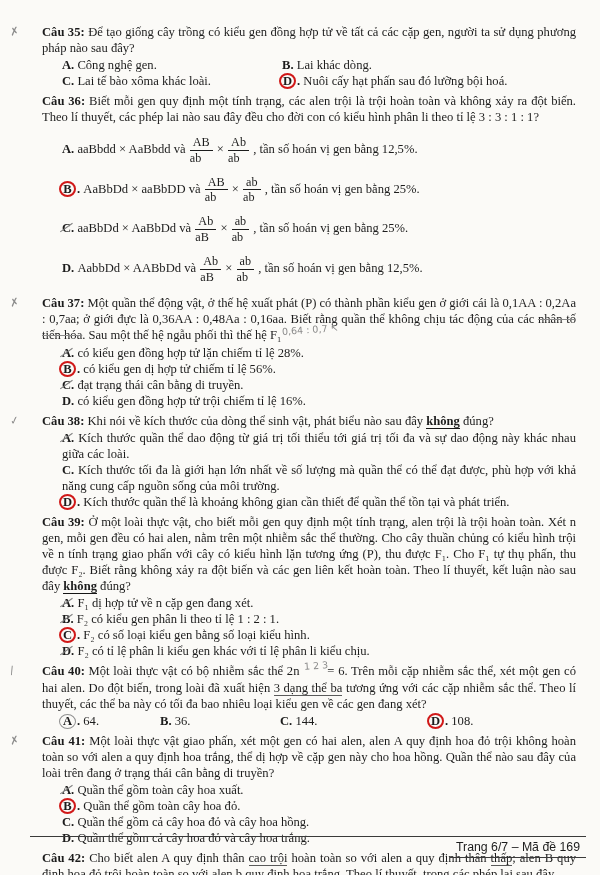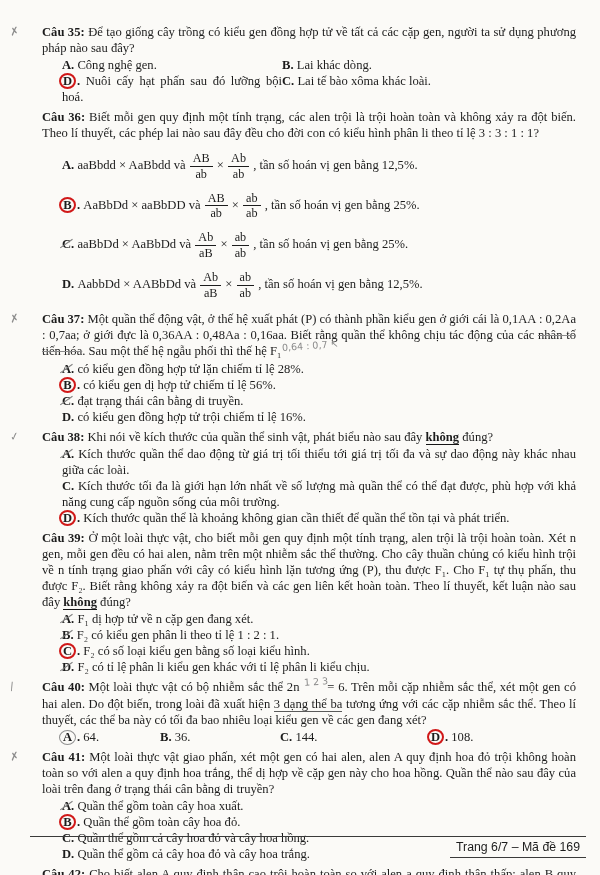--- a/index.html
+++ b/index.html
@@ -44,21 +44,21 @@
   }
   .bu { font-weight:bold; border-bottom:1.6px solid #151515; }
   .u  { border-bottom:1.3px solid #5a5a5a; }
   .st { text-decoration:line-through; text-decoration-color:#8a8a8a; }
   .hand {
     font-family:"DejaVu Sans",sans-serif; color:#8a8a8a;
     font-size:9.5px; display:inline-block; transform:rotate(-4deg);
     white-space:nowrap;
   }
   .hand.raise { position:relative; top:-6px; left:1px; }
-  .frac { display:inline-block; vertical-align:middle; text-align:center; line-height:1.05; font-size:12.2px; margin:0 1px; }
+  .frac { display:inline-block; vertical-align:middle; line-height:1.05; font-size:12.2px; margin:0 1px; }
   .frac .num { display:block; border-bottom:1.2px solid #1c1c1c; padding:0 3px 1px; }
   .frac .den { display:block; padding-top:1px; }
   #footer {
     position:absolute; left:30px; right:14px; top:836px;
   }
   #footer .rule { border-top:1.6px solid #3a3a3a; width:100%; }
   #footer .ftext {
     float:right; margin-top:2px; padding:0 6px 2px 6px;
     border-bottom:1.4px solid #3a3a3a; font-size:12.3px;
     font-family:"Liberation Sans","DejaVu Sans",sans-serif;
@@ -67,22 +67,22 @@
 </head>
 <body>
 
 <div id="page">
     <div class="question">
       <span class="margin-mark">✗</span>
       <div class="stem"><span class="q-label">Câu 35: </span><span>Để tạo giống cây trồng có kiểu gen đồng hợp tử về tất cả các cặp gen, người ta sử dụng phương pháp nào sau đây?</span></div>
       <div class="options cols-2">
         <div class="option"><span class="letter">A</span><span class="q-label">. </span><span><span>Công nghệ gen.</span></span></div>
         <div class="option"><span class="letter">B</span><span class="q-label">. </span><span><span>Lai khác dòng.</span></span></div>
+        <div class="option"><span class="letter">C</span><span class="q-label">. </span><span><span>Lai tế bào xôma khác loài.</span></span></div>
         <div class="option"><span class="letter red">D</span><span class="q-label">. </span><span><span>Nuôi cấy hạt phấn sau đó lưỡng bội hoá.</span></span></div>
-        <div class="option"><span class="letter">C</span><span class="q-label">. </span><span><span>Lai tế bào xôma khác loài.</span></span></div>
       </div>
     </div>
     <div class="question">
       <div class="stem"><span class="q-label">Câu 36: </span><span>Biết mỗi gen quy định một tính trạng, các alen trội là trội hoàn toàn và không xảy ra đột biến. Theo lí thuyết, các phép lai nào sau đây đều cho đời con có kiểu hình phân li theo tỉ lệ 3 : 3 : 1 : 1?</span></div>
       <div class="options tall">
         <div class="option"><span class="letter">A</span><span class="q-label">. </span><span><span>aaBbdd × AaBbdd và </span><span class="frac"><span class="num">AB</span><span class="den">ab</span></span><span> × </span><span class="frac"><span class="num">Ab</span><span class="den">ab</span></span><span> , tần số hoán vị gen bằng 12,5%.</span></span></div>
         <div class="option"><span class="letter red">B</span><span class="q-label">. </span><span><span>AaBbDd × aaBbDD và </span><span class="frac"><span class="num">AB</span><span class="den">ab</span></span><span> × </span><span class="frac"><span class="num">ab</span><span class="den">ab</span></span><span> , tần số hoán vị gen bằng 25%.</span></span></div>
         <div class="option"><span class="letter slash">C</span><span class="q-label">. </span><span><span>aaBbDd × AaBbDd và </span><span class="frac"><span class="num">Ab</span><span class="den">aB</span></span><span> × </span><span class="frac"><span class="num">ab</span><span class="den">ab</span></span><span> , tần số hoán vị gen bằng 25%.</span></span></div>
         <div class="option"><span class="letter">D</span><span class="q-label">. </span><span><span>AabbDd × AABbDd và </span><span class="frac"><span class="num">Ab</span><span class="den">aB</span></span><span> × </span><span class="frac"><span class="num">ab</span><span class="den">ab</span></span><span> , tần số hoán vị gen bằng 12,5%.</span></span></div>
       </div>
@@ -92,21 +92,21 @@
       <div class="stem"><span class="q-label">Câu 37: </span><span>Một quần thể động vật, ở thế hệ xuất phát (P) có thành phần kiểu gen ở giới cái là 0,1AA : 0,2Aa : 0,7aa; ở giới đực là 0,36AA : 0,48Aa : 0,16aa. Biết rằng quần thể không chịu tác động của các </span><span class="st">nhân tố tiến hóa</span><span>. Sau một thế hệ ngẫu phối thì thế hệ F₁</span><span class="hand raise">0,64 : 0,7 ↖</span></div>
       <div class="options">
         <div class="option"><span class="letter slash">A</span><span class="q-label">. </span><span><span>có kiểu gen đồng hợp tử lặn chiếm tỉ lệ 28%.</span></span></div>
         <div class="option"><span class="letter red">B</span><span class="q-label">. </span><span><span>có kiểu gen dị hợp tử chiếm tỉ lệ 56%.</span></span></div>
         <div class="option"><span class="letter slash">C</span><span class="q-label">. </span><span><span>đạt trạng thái cân bằng di truyền.</span></span></div>
         <div class="option"><span class="letter">D</span><span class="q-label">. </span><span><span>có kiểu gen đồng hợp tử trội chiếm tỉ lệ 16%.</span></span></div>
       </div>
     </div>
     <div class="question">
       <span class="margin-mark">✓</span>
-      <div class="stem"><span class="q-label">Câu 38: </span><span>Khi nói về kích thước của quần thể sinh vật, phát biểu nào sau đây </span><span class="bu">không</span><span> đúng?</span></div>
+      <div class="stem"><span class="q-label">Câu 38: </span><span>Khi nói về kích thước của dòng thể sinh vật, phát biểu nào sau đây </span><span class="bu">không</span><span> đúng?</span></div>
       <div class="options">
         <div class="option"><span class="letter slash">A</span><span class="q-label">. </span><span><span>Kích thước quần thể dao động từ giá trị tối thiểu tới giá trị tối đa và sự dao động này khác nhau giữa các loài.</span></span></div>
         <div class="option"><span class="letter">C</span><span class="q-label">. </span><span><span>Kích thước tối đa là giới hạn lớn nhất về số lượng mà quần thể có thể đạt được, phù hợp với khả năng cung cấp nguồn sống của môi trường.</span></span></div>
         <div class="option"><span class="letter red">D</span><span class="q-label">. </span><span><span>Kích thước quần thể là khoảng không gian cần thiết để quần thể tồn tại và phát triển.</span></span></div>
       </div>
     </div>
     <div class="question">
       <div class="stem"><span class="q-label">Câu 39: </span><span>Ở một loài thực vật, cho biết mỗi gen quy định một tính trạng, alen trội là trội hoàn toàn. Xét n gen, mỗi gen đều có hai alen, nằm trên một nhiễm sắc thể thường. Cho cây thuần chủng có kiểu hình trội về n tính trạng giao phấn với cây có kiểu hình lặn tương ứng (P), thu được F₁. Cho F₁ tự thụ phấn, thu được F₂. Biết rằng không xảy ra đột biến và các gen liên kết hoàn toàn. Theo lí thuyết, kết luận nào sau đây </span><span class="bu">không</span><span> đúng?</span></div>
       <div class="options">
         <div class="option"><span class="letter slash">A</span><span class="q-label">. </span><span><span>F₁ dị hợp tử về n cặp gen đang xét.</span></span></div>

